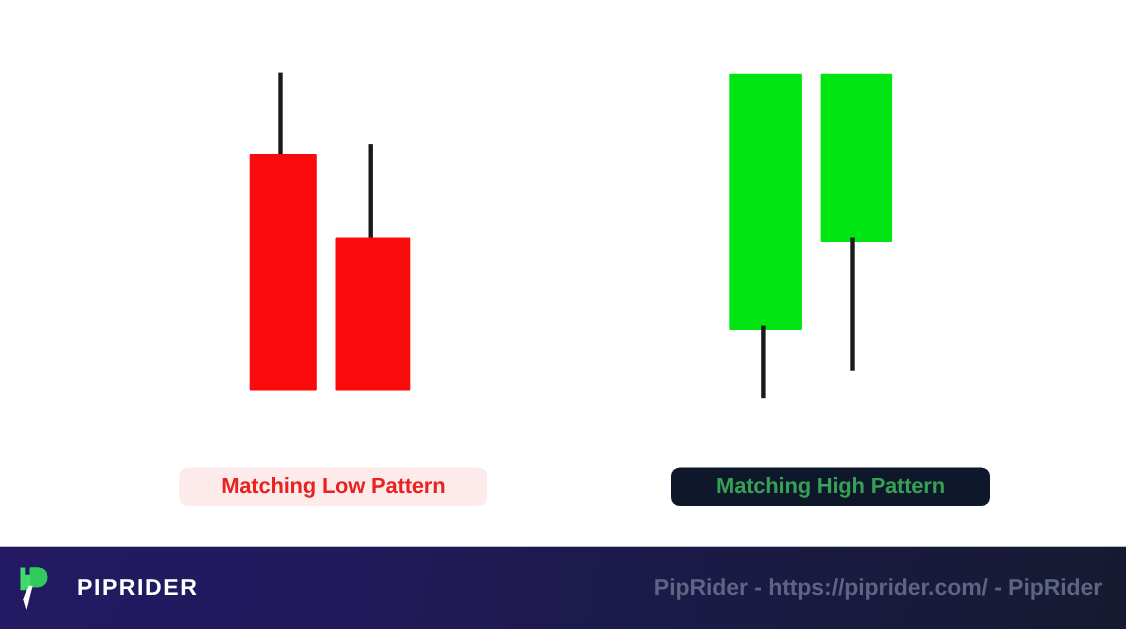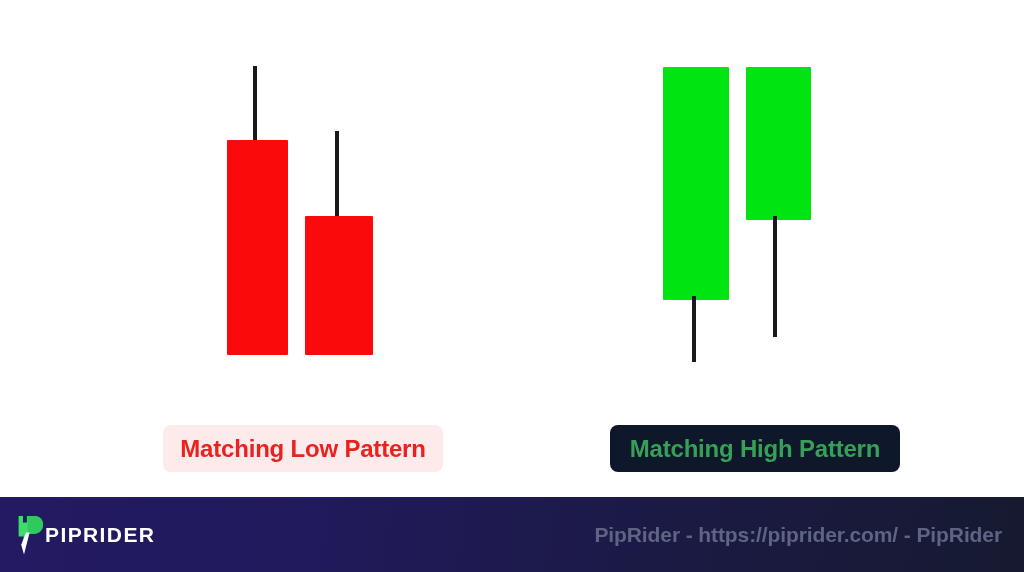--- a/index.html
+++ b/index.html
@@ -48,24 +48,24 @@
   }
   .body.bearish { background: #fa0a0a; }
   .body.bullish { background: #00e511; }
 
   
   .pattern-label {
     position: absolute;
     display: flex;
     align-items: center;
     justify-content: center;
-    height: 47px;
+    height: 35px;
     padding: 16px 14px;
     border-radius: 8px;
-    font-size: 24px;
+    font-size: 20px;
     font-weight: bold;
     letter-spacing: -0.2px;
     white-space: nowrap;
     box-sizing: border-box;
   }
   .label-bearish {
     background: #fdeaea;
     color: #e8221f;
   }
   .label-bullish {
@@ -84,21 +84,21 @@
     display: flex;
     align-items: center;
   }
   .brand {
     position: absolute;
     left: 14px;
     top: 0;
     height: 75px;
     display: flex;
     align-items: center;
-    gap: 1px;
+    gap: 26px;
   }
   .brand-mark {
     width: 30px;
     height: 42px;
     display: block;
   }
   .brand-name {
     color: #ffffff;
     font-size: 21px;
     font-weight: bold;

